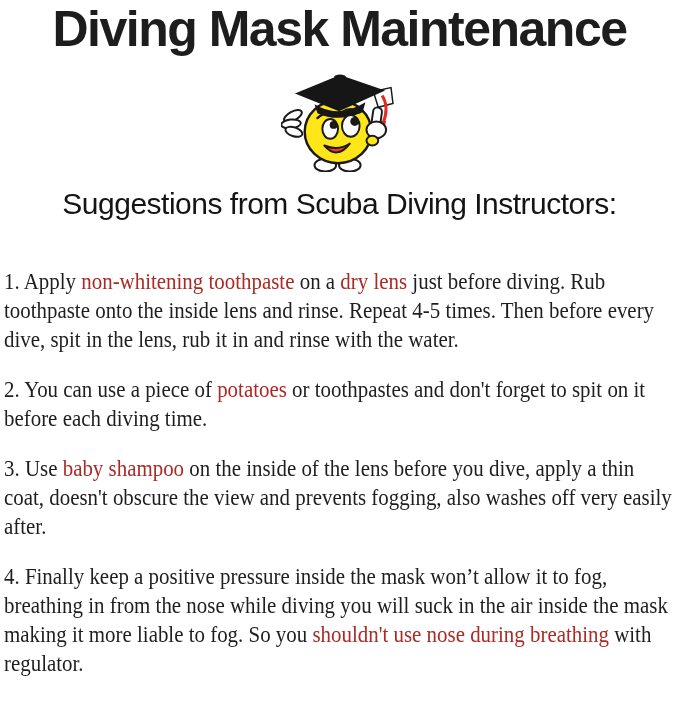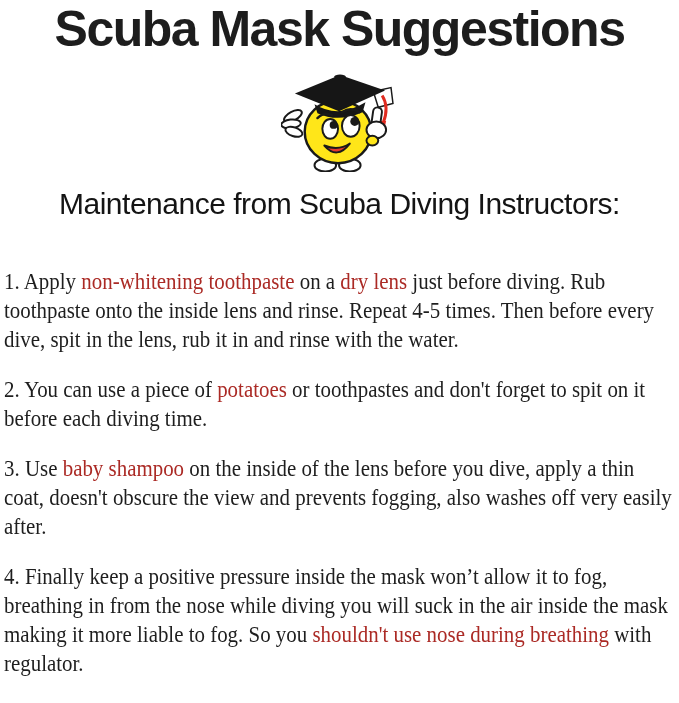--- a/index.html
+++ b/index.html
@@ -51,21 +51,21 @@
     font-size:24px;
     line-height:29px;
   }
   .content p{margin:0 0 21px 0;}
   .content p:last-child{margin-bottom:0;}
   .hl{color:var(--highlight-color);}
 </style>
 </head>
 <body>
 
-<h1 class="title">Scuba Mask Suggestions</h1>
+<h1 class="title">Diving Mask Maintenance</h1>
 
 <div class="mascot-wrap">
   <svg width="118" height="102" viewBox="0 0 120 104" aria-hidden="true">
 
     <ellipse cx="45" cy="97" rx="11" ry="6.5" fill="#ffffff" stroke="#1a1a1a" stroke-width="2"></ellipse>
     <ellipse cx="70" cy="97" rx="11" ry="6.5" fill="#ffffff" stroke="#1a1a1a" stroke-width="2"></ellipse>
 
     <g fill="#ffffff" stroke="#1a1a1a" stroke-width="2">
       <ellipse cx="12" cy="47" rx="10" ry="4.5" transform="rotate(-28 12 47)"></ellipse>
       <ellipse cx="10" cy="55" rx="10" ry="4.5" transform="rotate(-6 10 55)"></ellipse>
@@ -95,20 +95,20 @@
     <path d="M44,77 Q57,92 70,75 Q58,83 44,77 Z" fill="#e3392e" stroke="#1a1a1a" stroke-width="2" stroke-linejoin="round"></path>
 
     <g fill="#ffffff" stroke="#1a1a1a" stroke-width="2">
       <rect x="93" y="38" width="9" height="20" rx="4.5" transform="rotate(8 97 48)"></rect>
       <ellipse cx="97" cy="61" rx="10" ry="8.5"></ellipse>
     </g>
     <ellipse cx="93" cy="72" rx="6" ry="5" fill="var(--mascot-yellow)" stroke="#1a1a1a" stroke-width="2"></ellipse>
   </svg>
 </div>
 
-<h2 class="subtitle">Maintenance from Scuba Diving Instructors:</h2>
+<h2 class="subtitle">Suggestions from Scuba Diving Instructors:</h2>
 
 <main class="content">
   <p><span>1. Apply </span><span class="hl">non-whitening toothpaste</span><span> on a </span><span class="hl">dry lens</span><span> just before diving. Rub toothpaste onto the inside lens and rinse. Repeat 4-5 times. Then before every dive, spit in the lens, rub it in and rinse with the water.</span></p>
   <p><span>2. You can use a piece of </span><span class="hl">potatoes</span><span> or toothpastes and don't forget to spit on it before each diving time.</span></p>
   <p><span>3. Use </span><span class="hl">baby shampoo</span><span> on the inside of the lens before you dive, apply a thin coat, doesn't obscure the view and prevents fogging, also washes off very easily after.</span></p>
   <p><span>4. Finally keep a positive pressure inside the mask won’t allow it to fog, breathing in from the nose while diving you will suck in the air inside the mask making it more liable to fog. So you </span><span class="hl">shouldn't use nose during breathing</span><span> with regulator.</span></p>
 </main>
 
 </body></html>

